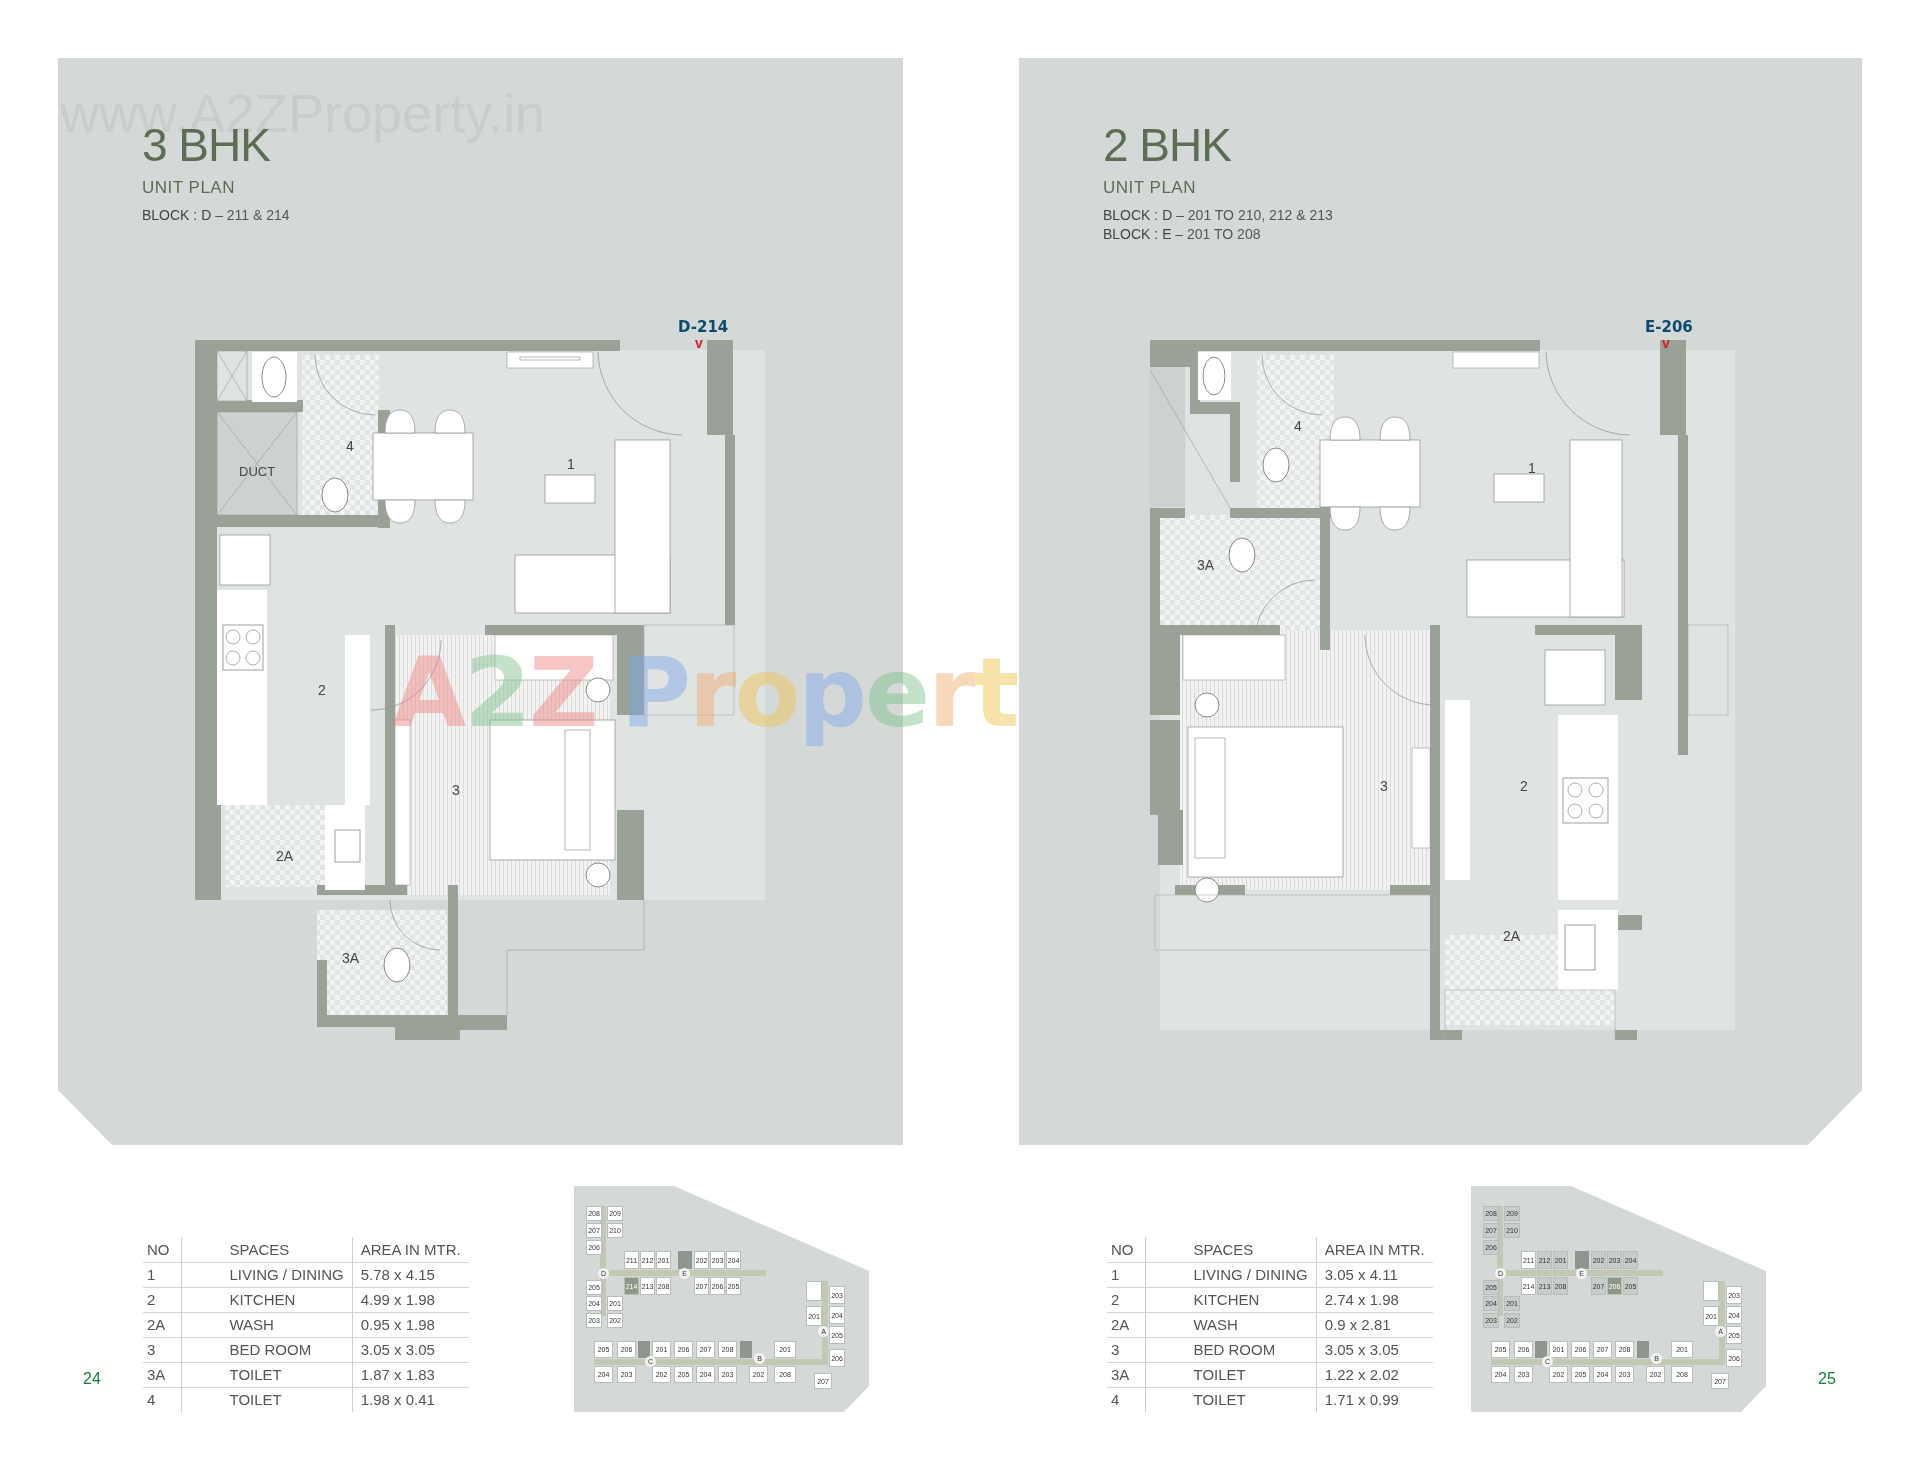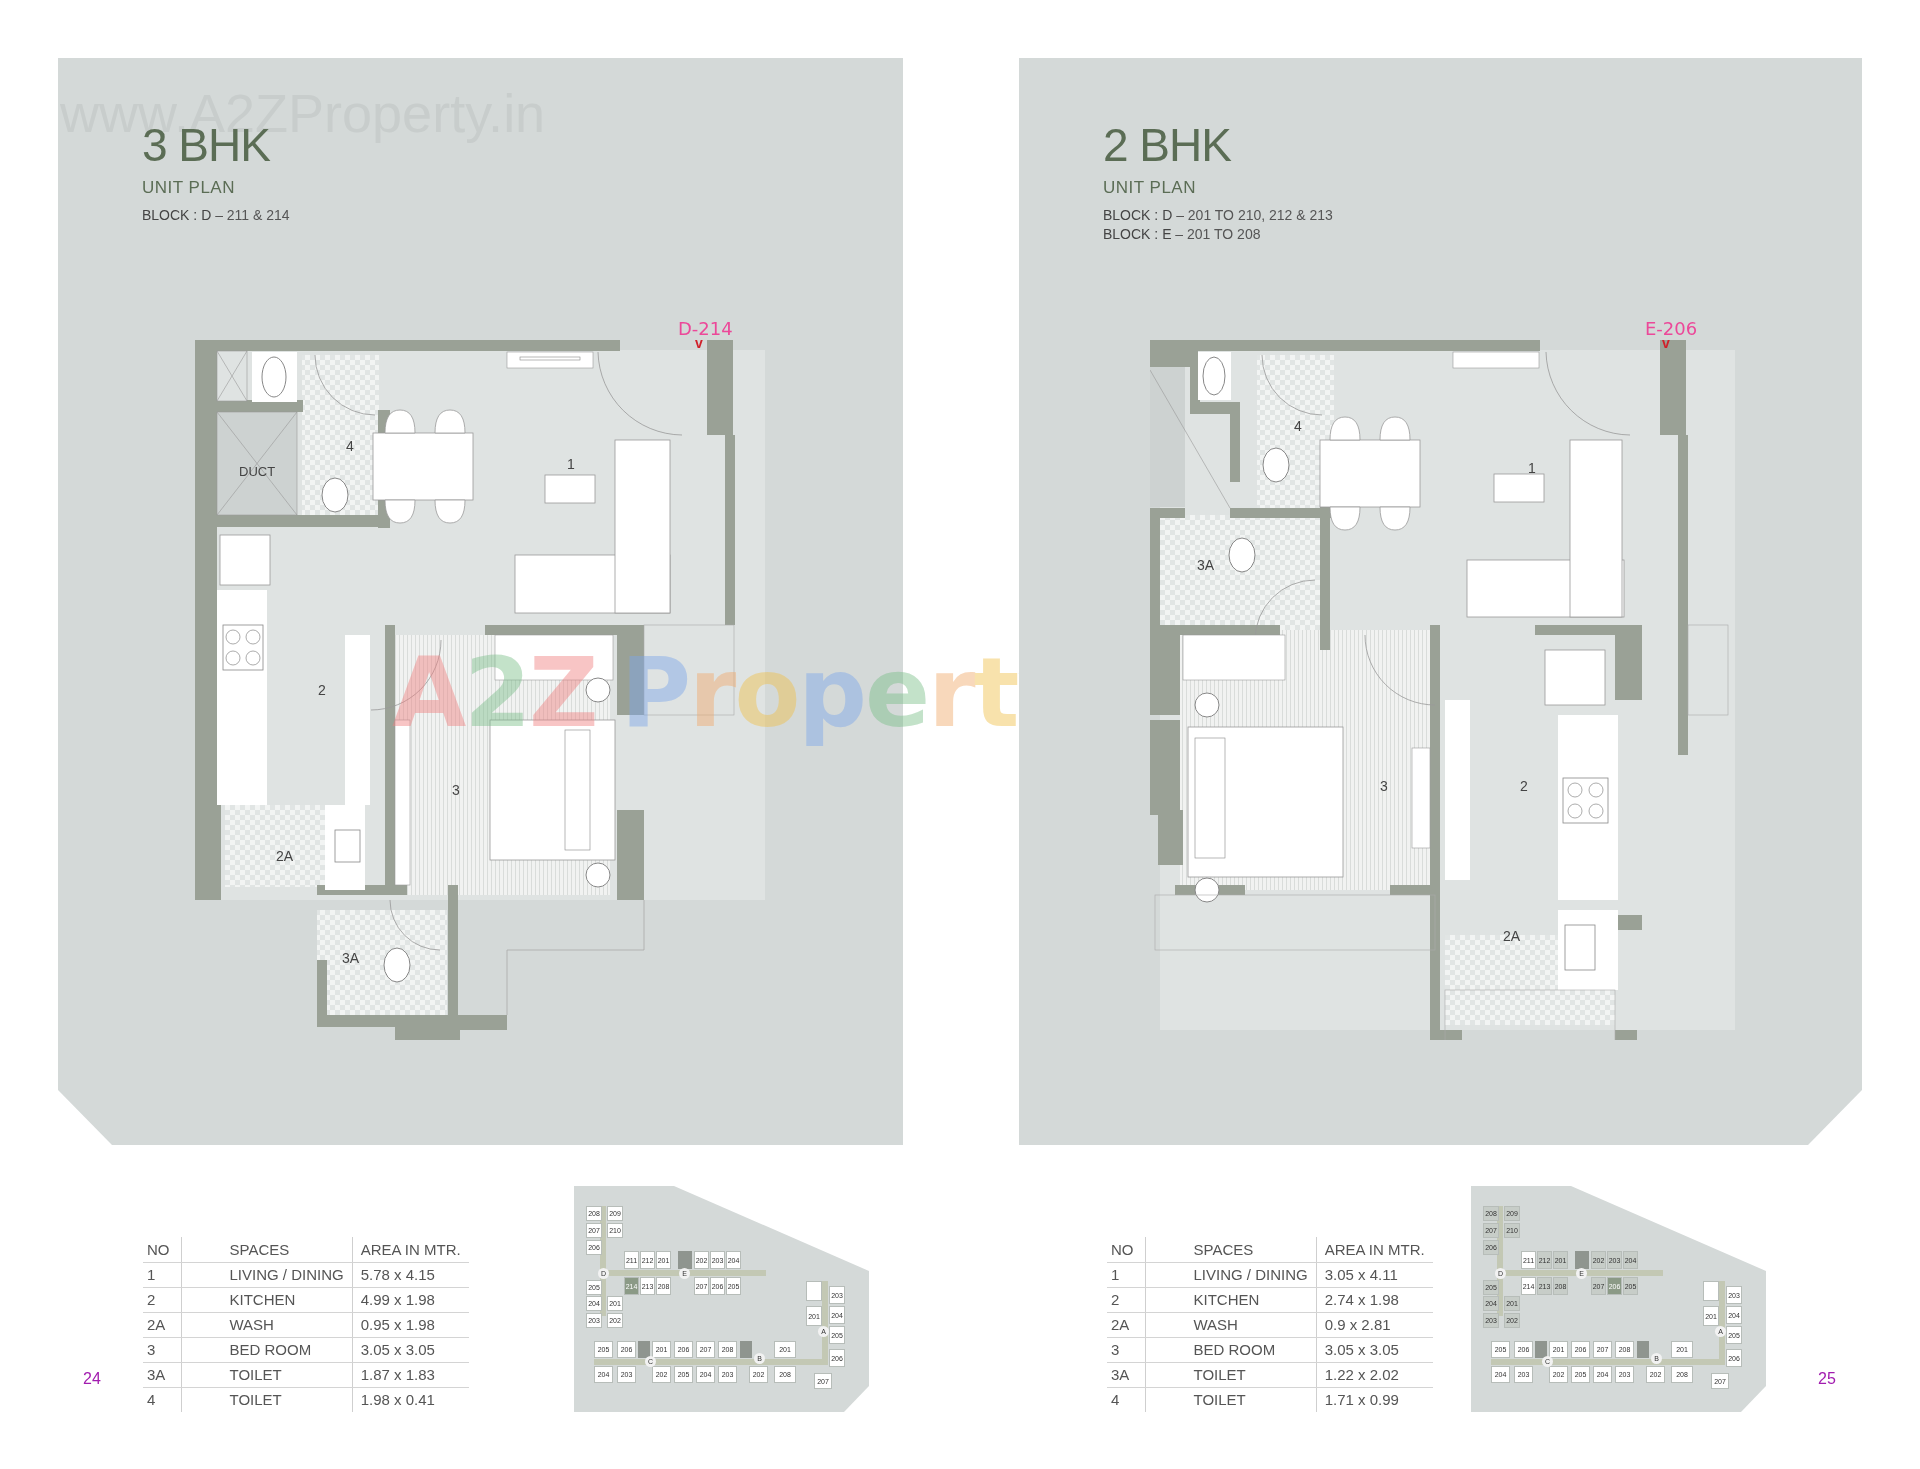--- a/index.html
+++ b/index.html
@@ -14,37 +14,37 @@
 
   .title-block { position: absolute; }
   .title-block .bhk { font-size: 46px; color: #5b6d55; letter-spacing: -1px; line-height: 1; font-weight: normal; }
   .title-block .sub { font-size: 17px; color: #5b6d55; margin-top: 10px; letter-spacing: 0.5px; }
   .title-block .blk { font-size: 14px; color: #555; margin-top: 8px; line-height: 19px; }
   .title-block .blk b { font-weight: normal; color: #444; }
 
   .plan { position: absolute; }
   .plan svg { display: block; }
 
-  .unit-tag { position: absolute; font-size: 18px; font-weight: normal; color: #ec4899; font-family: "DejaVu Sans", sans-serif; }
+  .unit-tag { position: absolute; font-size: 15px; font-weight: bold; color: #0c4a6e; font-family: "DejaVu Sans", sans-serif; }
   .unit-arrow { position: absolute; color: #d0202a; font-size: 14px; font-weight: bold; line-height: 1; }
 
   .room-label { position: absolute; font-size: 14px; color: #444; }
 
   .az-wm { position: absolute; font-size: 96px; font-weight: bold; letter-spacing: -2px; white-space: nowrap; opacity: 0.45; line-height: 1; font-family: "DejaVu Sans", sans-serif; }
   .az-wm span { display: inline-block; }
 
   table.area { position: absolute; border-collapse: collapse; font-size: 15px; color: #555; }
   table.area td, table.area th { font-weight: normal; text-align: left; padding: 0 8px; height: 25px; border-bottom: 1.5px solid #d4d4d4; white-space: nowrap; }
   table.area th { border-bottom: 1.5px solid #d4d4d4; }
   table.area tr:last-child td { border-bottom: none; }
   table.area td.no, table.area th.no { width: 38px; border-right: 1px solid #cfcfcf; padding-left: 4px; }
   table.area td.sp, table.area th.sp { width: 162px; border-right: 1px solid #cfcfcf; padding-left: 48px; }
   table.area td.ar, table.area th.ar { width: 100px; }
 
-  .page-no { position: absolute; font-size: 16px; color: #a21caf; }
+  .page-no { position: absolute; font-size: 16px; color: #15803d; }
 
   .keyplan { position: absolute; width: 295px; height: 226px; background: #d4d9d8; }
   .keyplan.k1 { left: 574px; top: 1186px; clip-path: polygon(0 0, 100px 0, 295px 85px, 295px 200px, 270px 226px, 0 226px); }
   .keyplan.k2 { left: 1471px; top: 1186px; clip-path: polygon(0 0, 100px 0, 295px 85px, 295px 200px, 270px 226px, 0 226px); }
   .kp-unit { position: absolute; background: #fff; border: 1px solid #b7bdb9; font-size: 7px; color: #333; text-align: center; line-height: 1; display: flex; align-items: center; justify-content: center; }
   .kp-unit.hl { background: #8b9a86; color: #fff; }
   .kp-unit.grey { background: #c7cdc8; }
   .kp-corr { position: absolute; background: #c3c8b4; }
   .kp-letter { position: absolute; width: 11px; height: 11px; border-radius: 50%; background: #f2f2f2; font-size: 7px; color: #333; display: flex; align-items: center; justify-content: center; }
   .kp-stair { position: absolute; background: #8f958f; }

